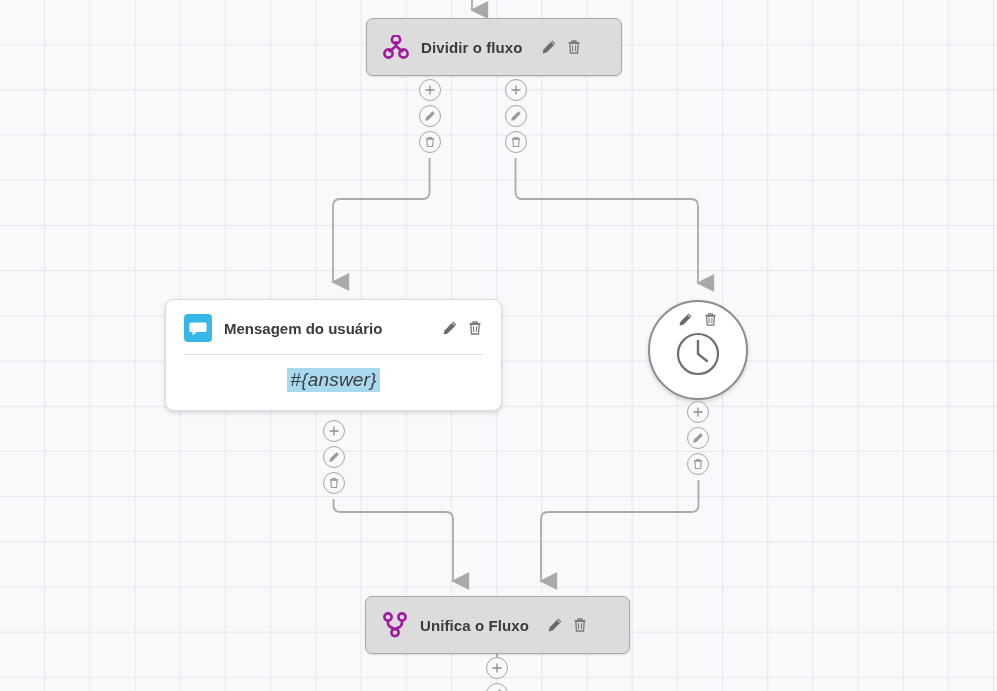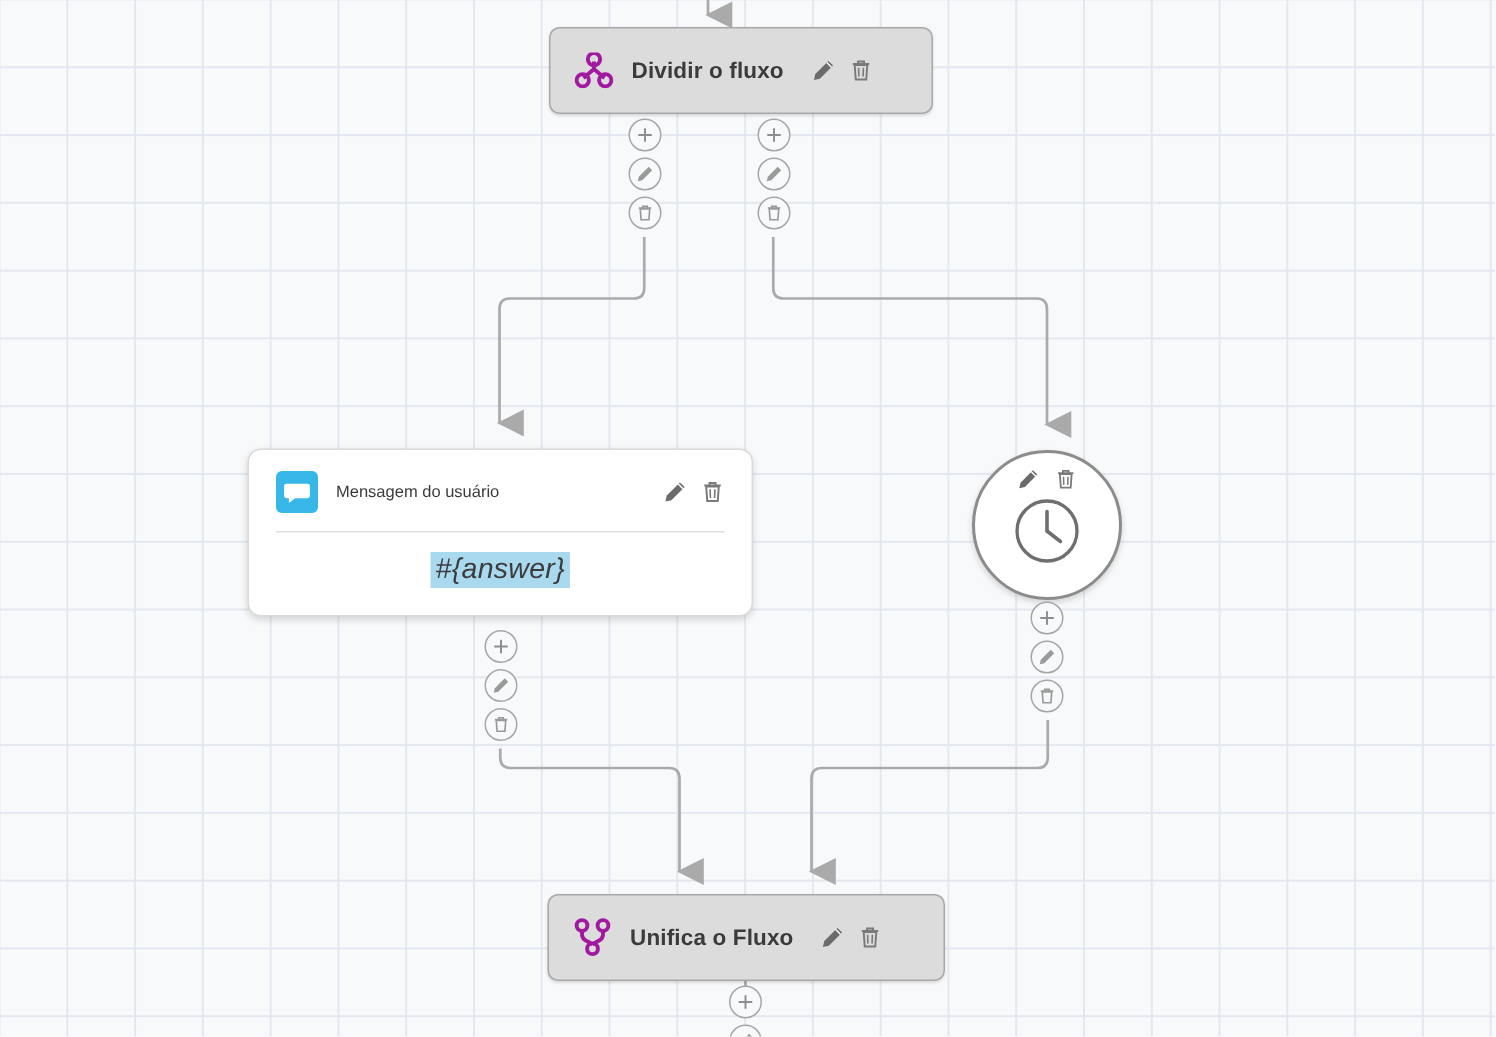--- a/index.html
+++ b/index.html
@@ -63,22 +63,22 @@
     box-shadow: 0 2px 5px rgba(0,0,0,.14);
     display: block;
     padding: 0;
   }
   .card-head {
     display: flex;
     align-items: center;
     padding: 14px 18px 12px 18px;
   }
   .card-head .node-title {
-    font-size: 11px;
-    font-weight: normal;
+    font-size: 15px;
+    font-weight: bold;
     color: #3b3b3b;
     white-space: nowrap;
   }
   .card-divider {
     height: 1px;
     background: #dfdfdf;
     margin: 0 18px;
   }
   .card-body {
     padding: 13px 18px 18px 18px;

